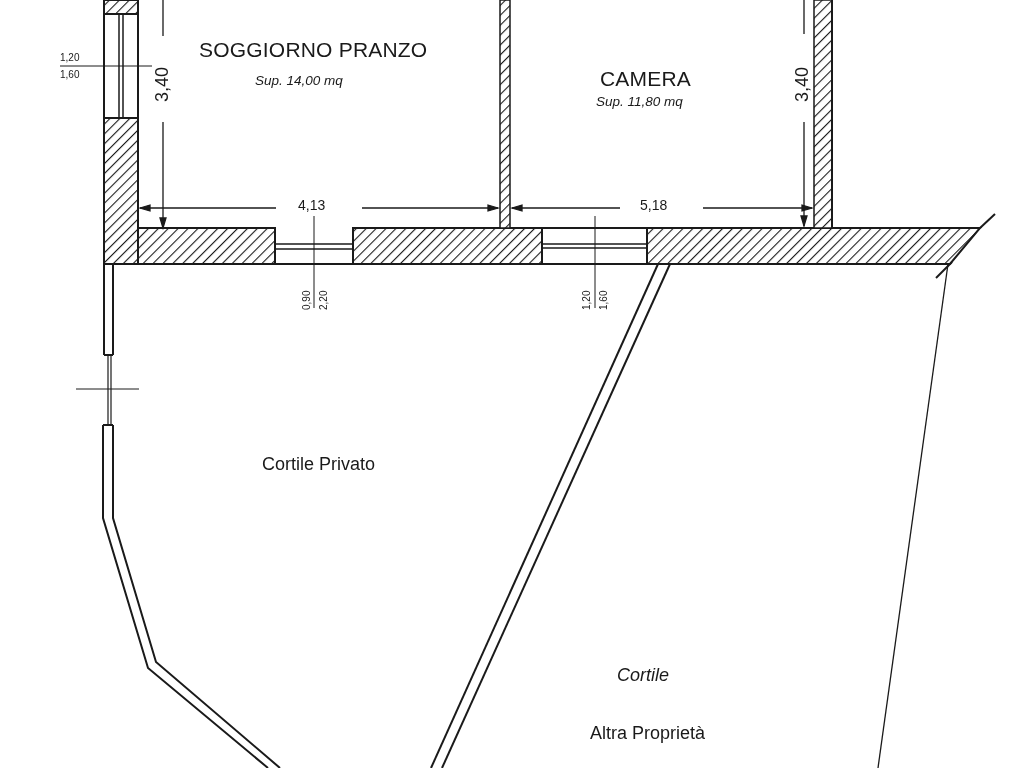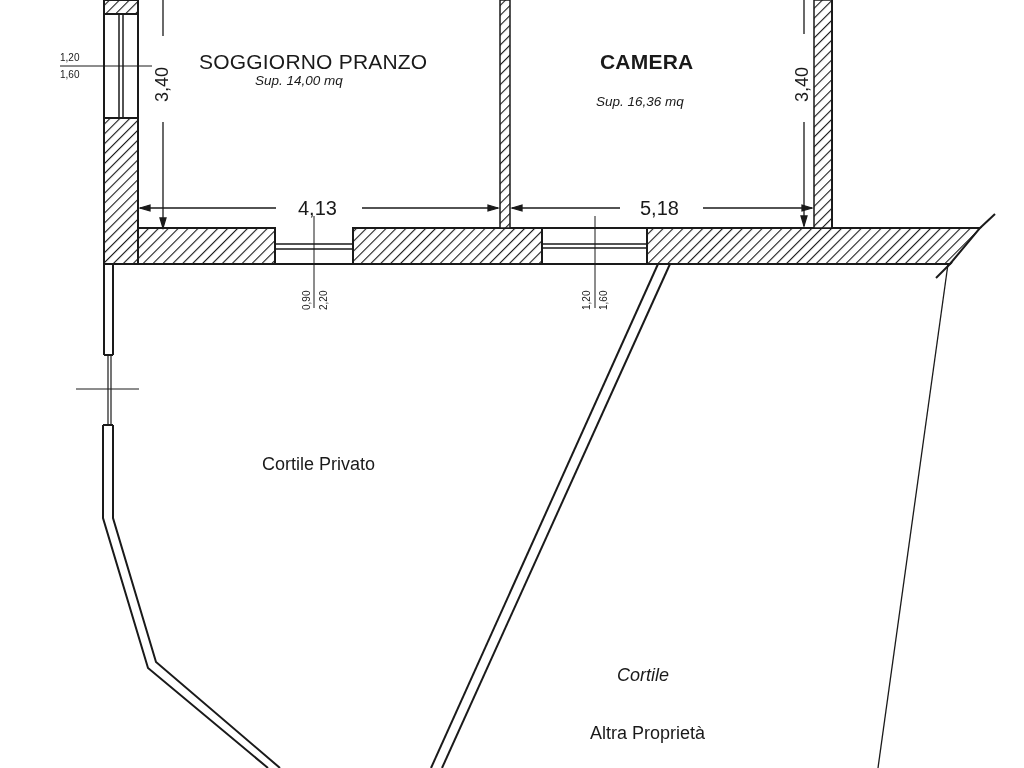--- a/index.html
+++ b/index.html
@@ -1,21 +1,21 @@
 <!DOCTYPE html>
 <html><head>
 <meta charset="utf-8">
 <style>
   html, body { margin: 0; padding: 0; background: #ffffff; }
   body { width: 1024px; height: 768px; overflow: hidden; position: relative; font-family: "Liberation Sans", sans-serif; }
   #plan { position: absolute; left: 0; top: 0; width: 1024px; height: 768px; }
   .lbl { position: absolute; color: #1a1a1a; white-space: nowrap; font-family: "Liberation Sans", sans-serif; }
   .room-name { font-size: 21px; letter-spacing: 0.2px; }
   .room-area { font-size: 13.5px; font-style: italic; }
-  .dim { font-size: 20px; }
+  .dim { font-size: 14px; }
   .dim-v { font-size: 18px; transform-origin: left top; transform: rotate(-90deg); }
   .small { font-size: 10px; }
   .small-v { font-size: 10px; transform-origin: left top; transform: rotate(-90deg); }
   .yard { font-size: 18px; text-align: right; }
 </style>
 </head>
 <body>
 
 <svg id="plan" viewBox="0 0 1024 768" xmlns="http://www.w3.org/2000/svg">
   <defs>
@@ -100,25 +100,25 @@
   </g>
 
   <g stroke="#1a1a1a" stroke-width="2" fill="none">
     <line x1="658" y1="264" x2="431" y2="768"></line>
     <line x1="670" y1="264" x2="442" y2="768"></line>
   </g>
 
   <line x1="948" y1="264" x2="878" y2="768" stroke="#1a1a1a" stroke-width="1.3"></line>
 </svg>
 
-<div class="lbl room-name" style="left:199px; top:38px;margin-top:12px;">SOGGIORNO PRANZO</div>
+<div class="lbl room-name" style="left:199px; top:38px;">SOGGIORNO PRANZO</div>
 <div class="lbl room-area" style="left:255px; top:73px;">Sup. 14,00 mq</div>
 
-<div class="lbl room-name" style="left:600px; top:50px;font-weight:bold;">CAMERA</div>
-<div class="lbl room-area" style="left:596px; top:94px;">Sup. 16,36 mq</div>
+<div class="lbl room-name" style="left:600px; top:67px;">CAMERA</div>
+<div class="lbl room-area" style="left:596px; top:94px;">Sup. 11,80 mq</div>
 
 <div class="lbl dim" style="left:298px; top:197px;">4,13</div>
 <div class="lbl dim" style="left:640px; top:197px;">5,18</div>
 <div class="lbl dim-v" style="left:152px; top:102px;">3,40</div>
 <div class="lbl dim-v" style="left:792px; top:102px;">3,40</div>
 
 <div class="lbl small" style="left:60px; top:52px;">1,20</div>
 <div class="lbl small" style="left:60px; top:69px;">1,60</div>
 
 <div class="lbl small-v" style="left:301px; top:310px;">0,90</div>

